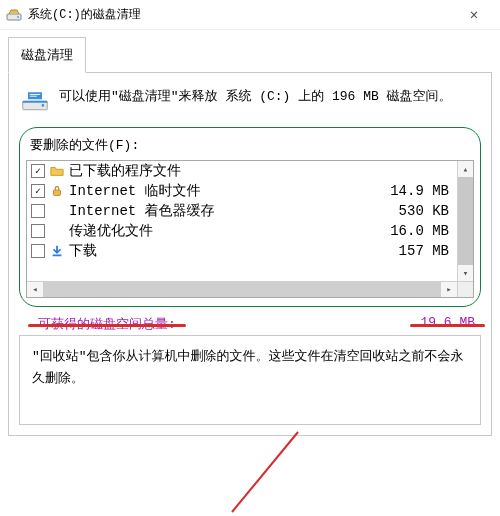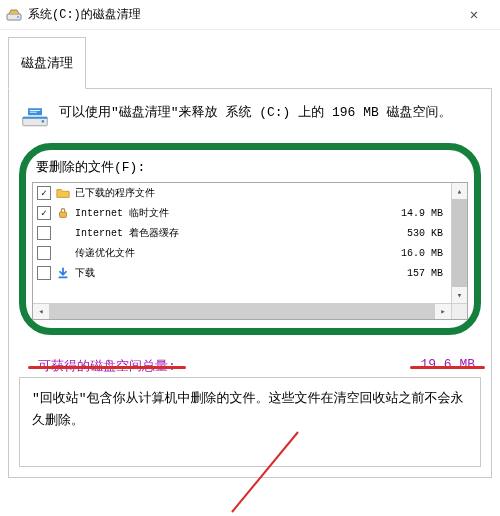--- a/index.html
+++ b/index.html
@@ -13,53 +13,53 @@
       color: #000;
     }
     
     .titlebar { display: flex; align-items: center; height: 30px; padding: 0 6px; border-bottom: 1px solid #eee; }
     .titlebar .icon { width: 16px; height: 16px; margin-right: 6px; display:flex; align-items:center; justify-content:center; }
     .titlebar .title { flex: 1; font-size: 12px; color: #000; }
     .titlebar .close { width: 40px; text-align: center; font-size: 14px; color: #555; }
 
     
     .tabstrip { margin: 6px 8px 0 8px; position: relative; }
-    .tab { display: inline-block; padding: 16px 12px; border: 1px solid #c9c9c9; border-bottom: 1px solid #fff; background: #fff; font-size: 13px; position: relative; top: 1px; }
+    .tab { display: inline-block; padding: 8px 12px; border: 1px solid #c9c9c9; border-bottom: 1px solid #fff; background: #fff; font-size: 13px; position: relative; top: 1px; }
     .tabpage {
       border: 1px solid #c9c9c9;
       padding: 10px;
     }
 
     
     .intro { display: flex; align-items: flex-start; gap: 10px; padding: 4px 2px 12px 2px; }
     .drive-icon { width: 28px; height: 28px; flex: 0 0 28px; }
     .intro-text { font-size: 13px; line-height: 1.6; }
 
     
     .highlight {
-      border: 7px solid #15803d;
-      border-radius: 32px;
+      border: 1px solid #15803d;
+      border-radius: 18px;
       padding: 8px 6px 8px 6px;
-      margin-bottom: 20px;
+      margin-bottom: 6px;
     }
     .group-label { font-size: 13px; margin: 0 0 6px 4px; }
     .filelist-wrap {
       border: 1px solid #a9a9a9;
       display: grid;
       grid-template-columns: 1fr 16px;
       grid-template-rows: 120px 16px;
       background: #fff;
     }
     .filelist { overflow: hidden; }
     .row {
       display: flex;
       align-items: center;
       height: 20px;
       padding: 0 4px;
-      font-size: 10px;
+      font-size: 14px;
     }
     .row .chk { width: 14px; height: 14px; border: 1px solid #7a7a7a; margin-right: 4px; display:flex; align-items:center; justify-content:center; font-size: 10px; color:#222; }
     .row .chk.checked::after { content: "✓"; }
     .row .fic { width: 16px; height: 16px; margin-right: 4px; display:flex; align-items:center; justify-content:center; }
     .row .name { flex: 1; white-space: nowrap; overflow: hidden; text-overflow: ellipsis; }
     .row .size { width: 80px; text-align: right; padding-right: 4px; }
 
     
     .vscroll { background: #efefef; display: grid; grid-template-rows: 16px 1fr 16px; border-left: 1px solid #d0d0d0; }
     .vscroll .arrow, .hscroll .arrow { display:flex; align-items:center; justify-content:center; font-size:9px; color:#555; background:#f5f5f5; }

